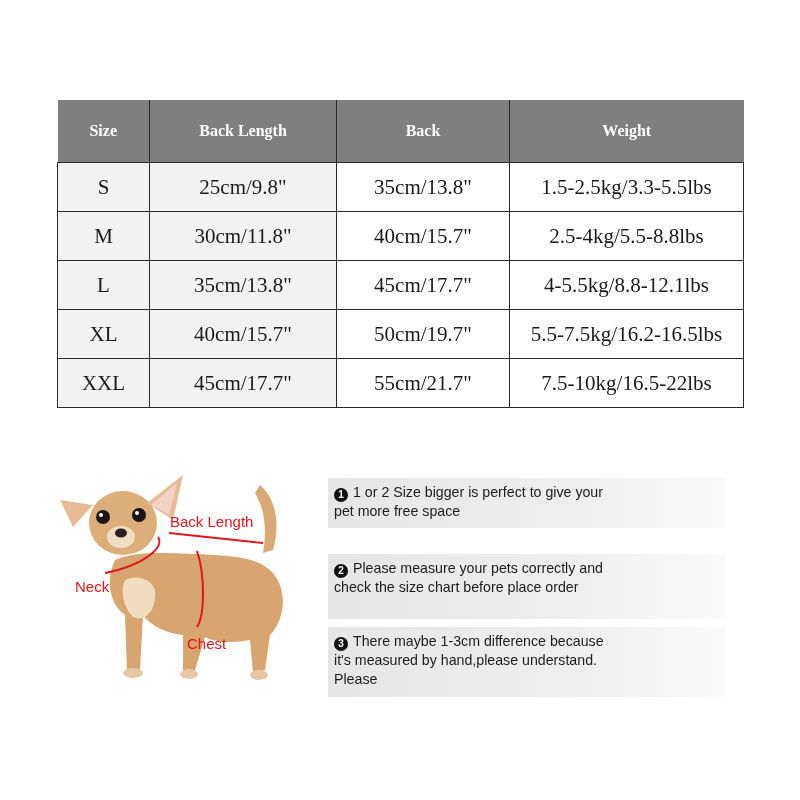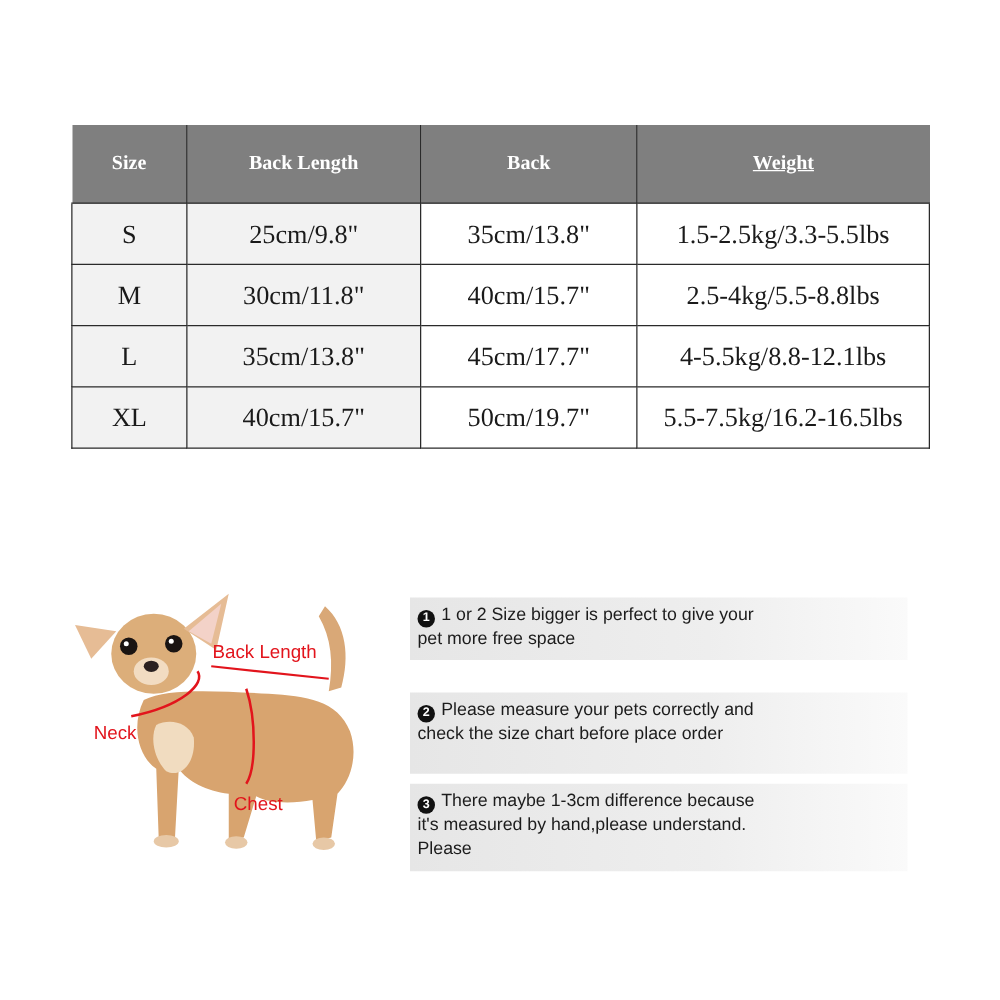--- a/index.html
+++ b/index.html
@@ -12,21 +12,21 @@
     border-collapse: collapse; table-layout: fixed;
   }
   .size-table th, .size-table td {
     border: 1px solid #2a2a2a; text-align: center; padding: 0;
   }
   .size-table th {
     background: #7f7f7f; color: #ffffff; font-weight: bold; font-size: 16px; height: 62px;
     border-top: none;
   }
   .size-table th:first-child { border-left: none; }
-  .size-table th:last-child { border-right: none; text-decoration: underline; }
+  .size-table th:last-child { border-right: none; }
   .size-table td {
     font-size: 21px; color: #1a1a1a; height: 48px; background: #ffffff;
   }
   .size-table td.alt { background: #f2f2f2; }
   .size-table tr:first-child td { border-top: 1.5px solid #2a2a2a; }
 
   .dog-area { position: absolute; left: 55px; top: 465px; width: 250px; height: 225px; }
   .dog-area svg { width: 100%; height: 100%; }
   .mlabel { position: absolute; font-family: "Liberation Sans", sans-serif; color: #e2141c; font-size: 15px; }
 
@@ -78,20 +78,26 @@
       <td class="alt">35cm/13.8"</td>
       <td>45cm/17.7"</td>
       <td>4-5.5kg/8.8-12.1lbs</td>
     </tr>
     <tr>
       <td class="alt">XL</td>
       <td class="alt">40cm/15.7"</td>
       <td>50cm/19.7"</td>
       <td>5.5-7.5kg/16.2-16.5lbs</td>
     </tr>
+    <tr>
+      <td class="alt">XXL</td>
+      <td class="alt">45cm/17.7"</td>
+      <td>55cm/21.7"</td>
+      <td>7.5-10kg/16.5-22lbs</td>
+    </tr>
   </tbody>
 </table>
 
 <div class="dog-area">
   <svg viewBox="0 0 250 225">
 
     <path d="M205 20 C222 35 225 60 218 85 L208 88 C212 65 210 45 200 28 Z" fill="#d9a877"></path>
 
     <path d="M60 95 C80 85 120 88 160 90 C190 92 215 95 225 120 C232 140 225 160 215 170 L210 205 L198 208 L195 175 C180 178 160 178 150 172 L140 205 L128 207 L128 170 C110 168 95 160 88 150 L85 205 L72 207 L70 150 C55 140 50 115 60 95 Z" fill="#d8a46f"></path>
 

